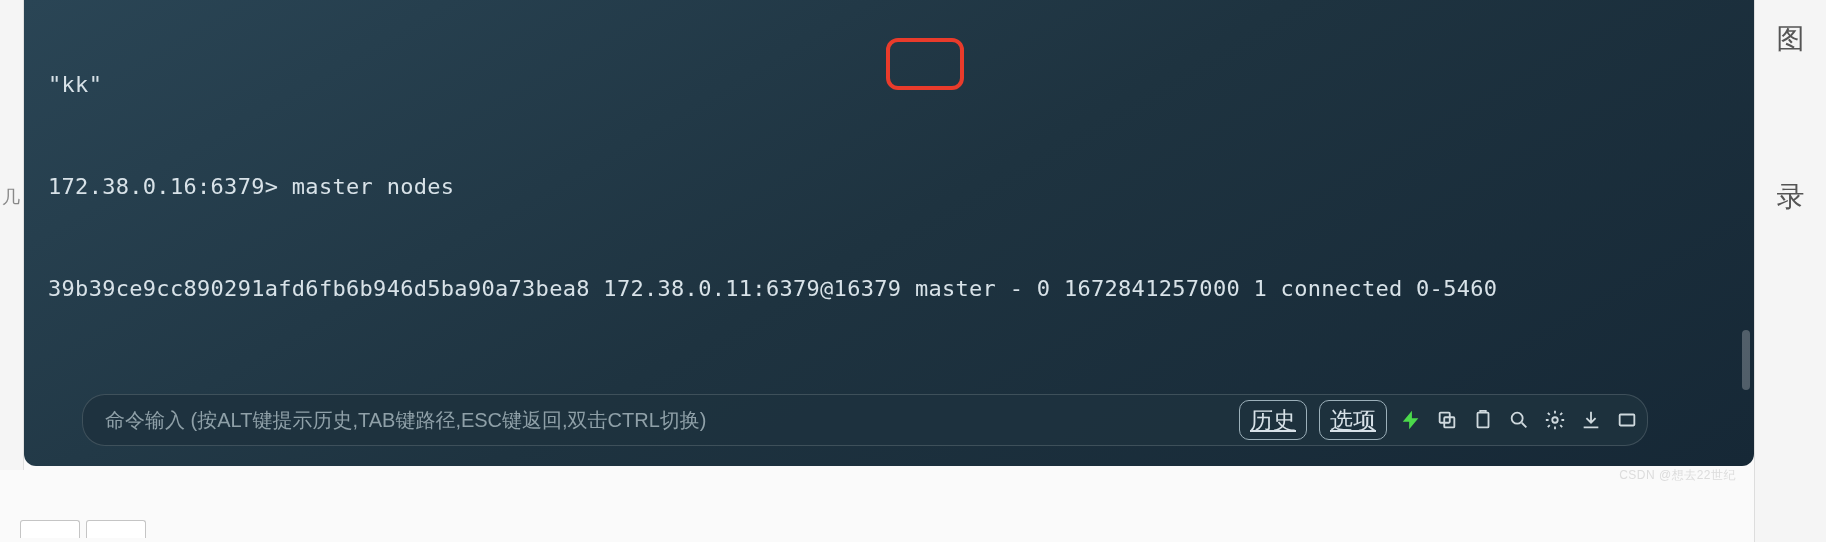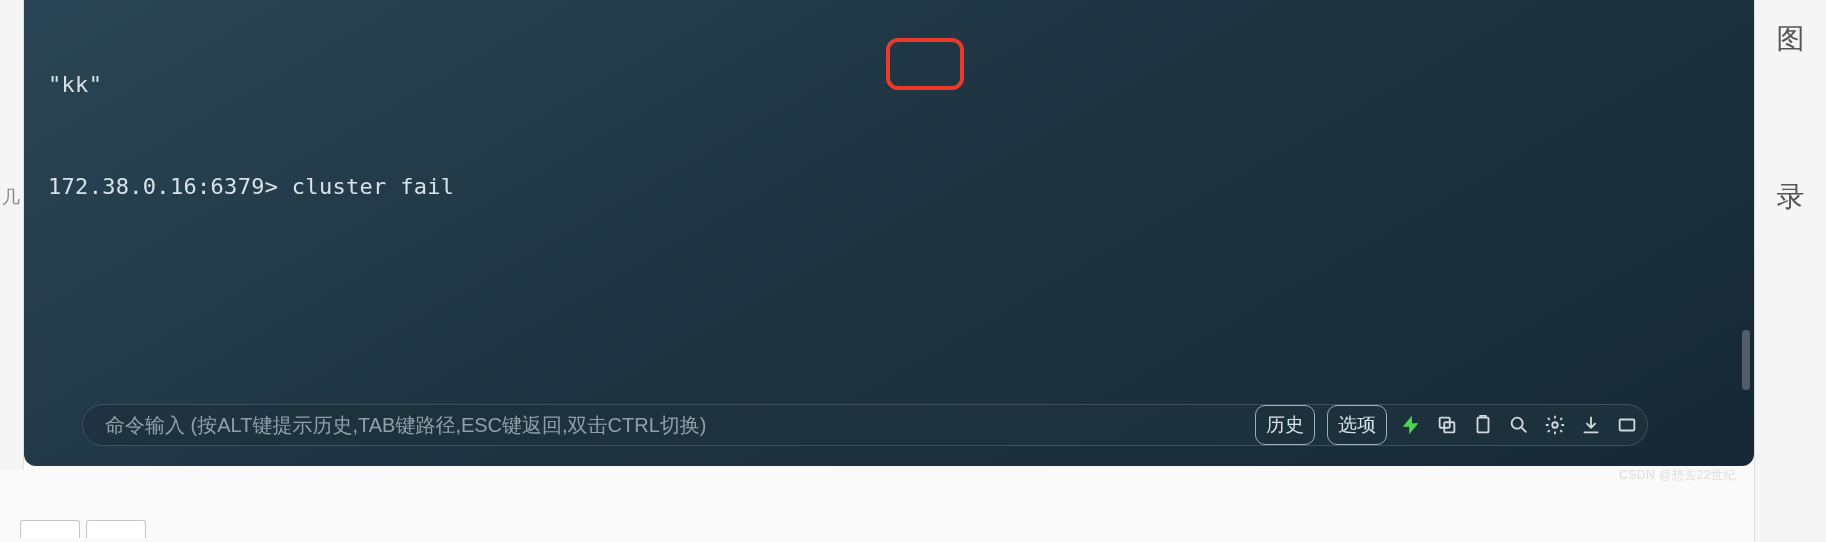--- a/index.html
+++ b/index.html
@@ -84,21 +84,21 @@
     width: 8px;
     height: 60px;
     background: rgba(255,255,255,0.25);
     border-radius: 4px;
   }
   .command-bar {
     position: absolute;
     left: 58px;
     right: 106px;
     bottom: 20px;
-    height: 42px;
+    height: 52px;
     background: rgba(30,50,62,0.9);
     border: 1px solid rgba(255,255,255,0.15);
     border-radius: 23px;
     display: flex;
     align-items: center;
     padding: 0 8px 0 20px;
     color: #c0ccd2;
     font-family: "PingFang SC","Microsoft YaHei",sans-serif;
     font-size: 20px;
   }
@@ -115,23 +115,24 @@
   .bar-right {
     display: flex;
     align-items: center;
     gap: 12px;
     color: #cfd9de;
   }
   .pill {
     border: 1.5px solid #9cb0ba;
     border-radius: 10px;
     padding: 2px 10px;
-    font-size: 19px;
+    font-size: 23px;
     color: #d8e2e8;
     font-family: "PingFang SC","Microsoft YaHei",sans-serif;
+    text-decoration: underline;
   }
   .icon {
     width: 24px; height: 24px;
     display: inline-flex;
     align-items: center; justify-content: center;
     color: #cfd9de;
   }
   .icon svg { width: 22px; height: 22px; }
   .bolt { color: #4bd94b; }
   .tabs-bottom {
@@ -170,21 +171,22 @@
   <span>录</span>
 </div>
 
 <div class="left-edge">
   <span class="left-edge-label">几</span>
 </div>
 
 <div class="terminal-frame">
   <div class="terminal-output">
     <span class="line">"kk"</span>
-    <span class="line"><span>172.38.0.16:6379&gt; </span><span>cluster fail</span></span>
+    <span class="line"><span>172.38.0.16:6379&gt; </span><span>master nodes</span></span>
+    <span class="line">39b39ce9cc890291afd6fb6b946d5ba90a73bea8 172.38.0.11:6379@16379 master - 0 1672841257000 1 connected 0-5460</span>
     
     
     
     
     
   </div>
   <div class="highlight-box" style="left:862px; top:38px; width:78px; height:52px;"></div>
   <div class="scrollbar-indicator"></div>
 
   <div class="command-bar">

